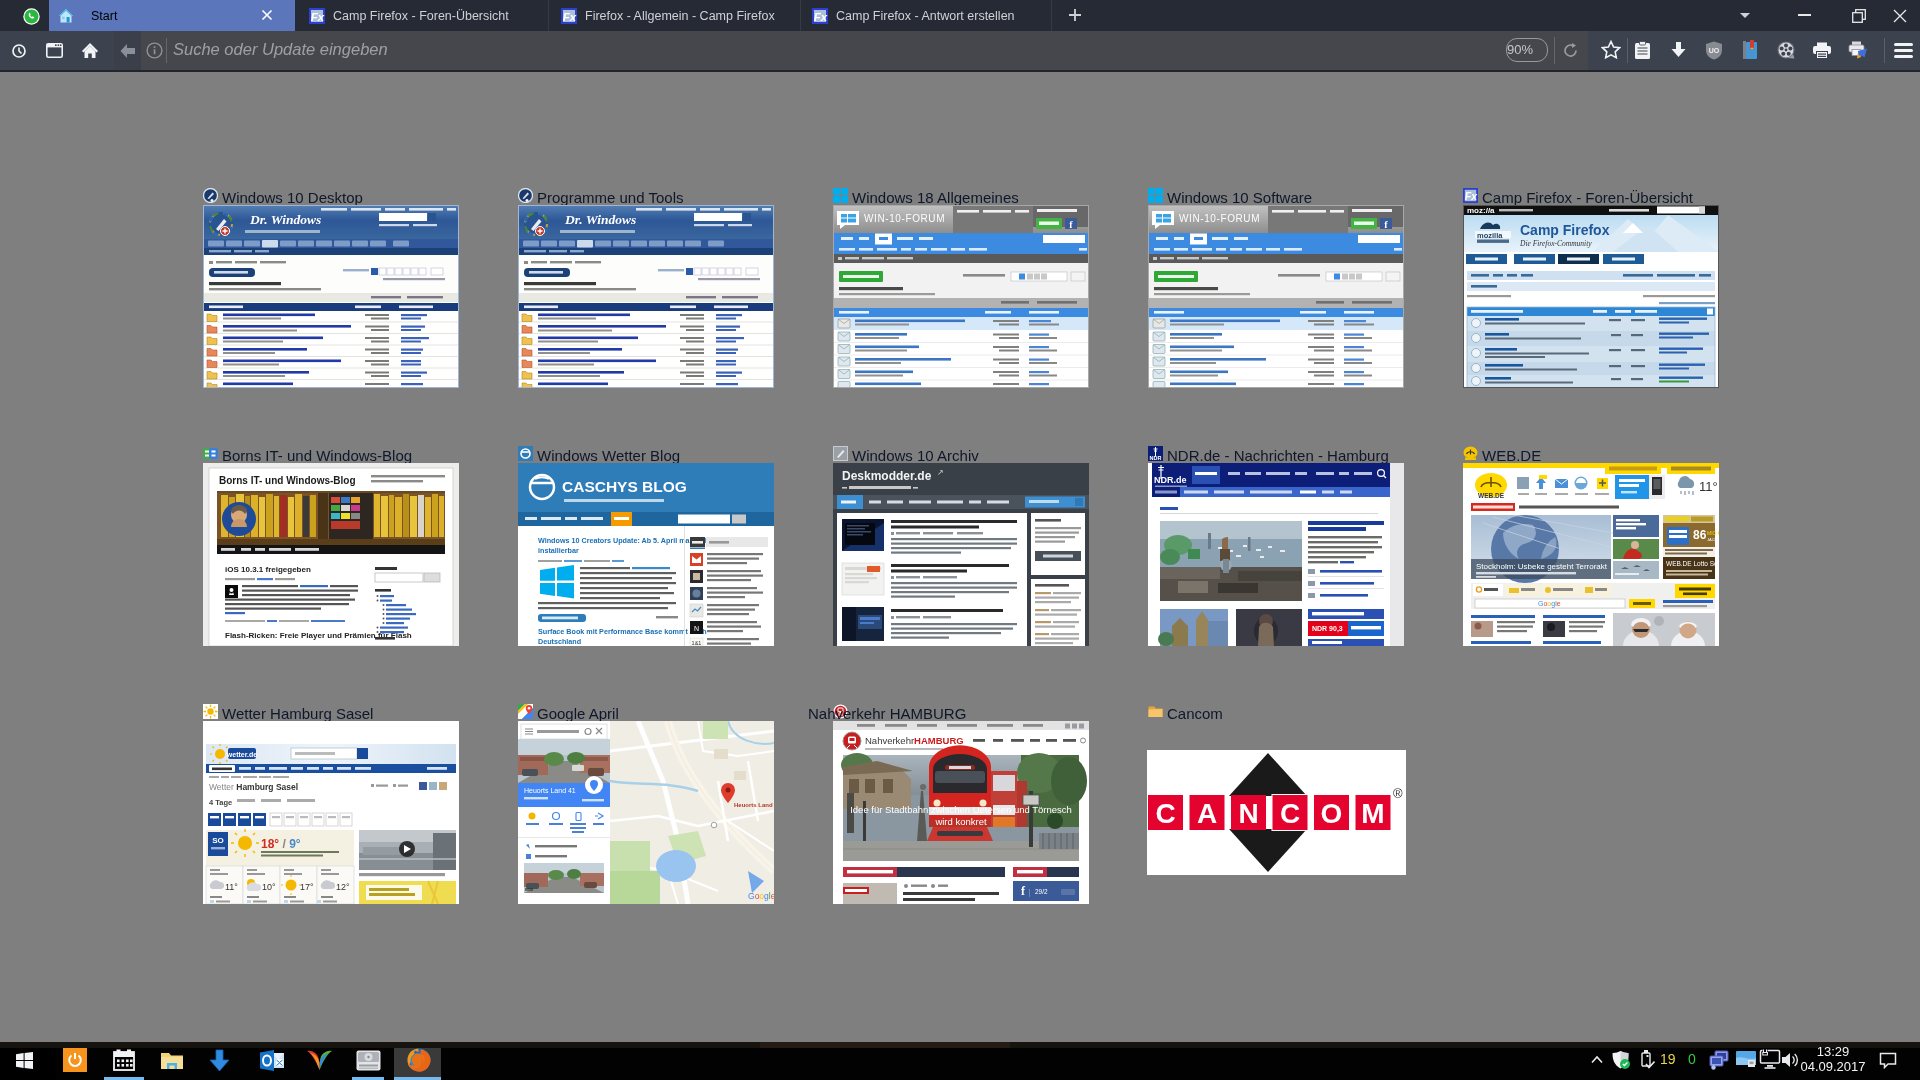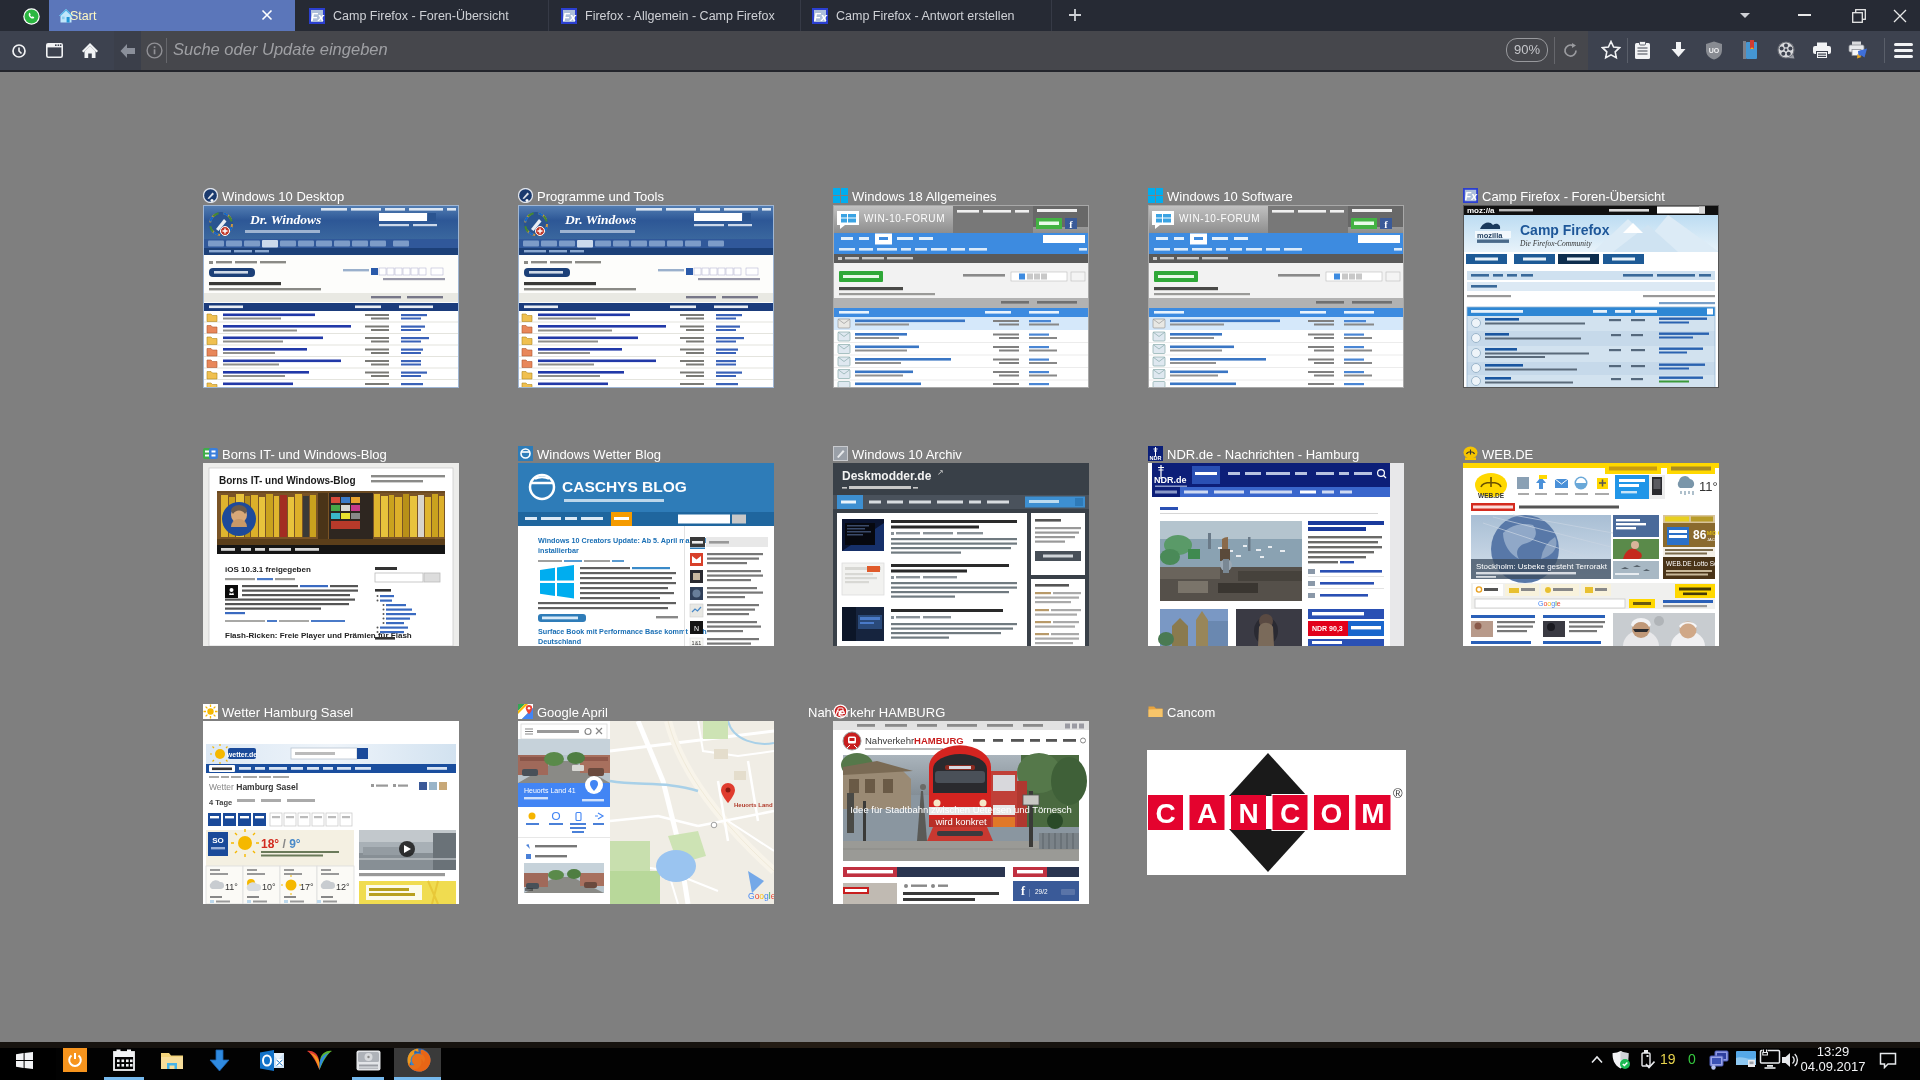--- a/index.html
+++ b/index.html
@@ -1,17 +1,17 @@
 <!DOCTYPE html>
 <html><head><meta charset="utf-8">
 <style>
 html,body{margin:0;padding:0;width:1920px;height:1080px;overflow:hidden;background:#7f7f7f;font-family:"Liberation Sans",sans-serif}
 .a{position:absolute}
 .tabtxt{font-size:12.5px;color:#cfd1d6;white-space:nowrap;overflow:hidden}
-.lbl{font-size:13px;color:#ffffff;white-space:nowrap}
+.lbl{font-size:15px;color:#0f172a;white-space:nowrap}
 svg{display:block}
 </style></head>
 <body>
 
 <div class="a" style="left:0;top:0;width:1920px;height:31px;background:#262a34"></div>
 
 <div class="a" style="left:23px;top:8px;width:17px;height:17px">
 <svg width="17" height="17" viewBox="0 0 17 17">
       <circle cx="8.5" cy="8.5" r="8.2" fill="#fff"></circle>
       <circle cx="8.5" cy="8.5" r="7" fill="#2cb742"></circle>
@@ -22,21 +22,21 @@
 
 <div class="a" style="left:49px;top:0;width:246px;height:31px;background:#5b76ba"></div>
 <div class="a" style="left:58px;top:8px;width:16px;height:16px">
 <svg width="16" height="16" viewBox="0 0 16 16">
       <path d="M8 1 L15 8 H13.5 V14.5 H2.5 V8 H1 Z" fill="#bfe6fb"></path>
       <path d="M8 1 L15 8 H13.5 L8 2.8 L2.5 8 H1 Z" fill="#49b2e8"></path>
       <rect x="8.6" y="9" width="3" height="5.5" fill="#2196d6"></rect>
       <rect x="4" y="8.6" width="2.6" height="2.6" fill="#89cdef"></rect>
     </svg>
 </div>
-<div class="a tabtxt" style="left:70px;top:8.5px;width:160px;color:#fef9c3">Start</div>
+<div class="a tabtxt" style="left:91px;top:8.5px;width:160px;color:#000000">Start</div>
 <div class="a" style="left:259px;top:7px;width:16px;height:16px">
 <svg width="16" height="16" viewBox="0 0 16 16">
       <path d="M3.5 3.5 L12.5 12.5 M12.5 3.5 L3.5 12.5" stroke="#fff" stroke-width="1.6"></path>
     </svg>
 </div>
 
 <div class="a" style="left:296px;top:0;width:252px;height:31px;border-right:1px solid #363a46"></div>
 <div class="a" style="left:309px;top:7.5px;width:16px;height:16px">
 <svg width="16" height="16" viewBox="0 0 16 16">
       <rect x="0" y="0" width="16" height="16" fill="#2b3fd0"></rect>
@@ -127,21 +127,21 @@
 <div class="a" style="left:146px;top:42px;width:17px;height:17px">
 <svg width="17" height="17" viewBox="0 0 17 17">
       <circle cx="8.5" cy="8.5" r="7.4" fill="none" stroke="#909095" stroke-width="1.4"></circle>
       <rect x="7.7" y="7.3" width="1.7" height="5" fill="#909095"></rect>
       <rect x="7.7" y="4.3" width="1.7" height="1.8" fill="#909095"></rect>
     </svg>
 </div>
 <div class="a" style="left:166px;top:38px;width:1px;height:25px;background:#66676c"></div>
 <div class="a" style="left:173px;top:40px;font-size:16.5px;font-style:italic;color:#9fa0a4">Suche oder Update eingeben</div>
 
-<div class="a" style="left:1506px;top:38px;width:40px;height:22px;border:1.4px solid #98999d;border-radius:11px;color:#c6c7cb;font-size:13px;text-align:center;line-height:22px">90%</div>
+<div class="a" style="left:1506px;top:38px;width:40px;height:22px;border:1.4px solid #98999d;border-radius:11px;color:#c6c7cb;font-size:13px;line-height:22px">90%</div>
 <div class="a" style="left:1554px;top:37px;width:1px;height:27px;background:#66676c"></div>
 
 <div class="a" style="left:1563px;top:43px;width:15px;height:15px">
 <svg width="15" height="15" viewBox="0 0 15 15">
       <path d="M13 7.5 A5.5 5.5 0 1 1 9.5 2.4" fill="none" stroke="#9a9b9f" stroke-width="1.7"></path>
       <path d="M9 0 L13 2.5 L9 5 Z" fill="#9a9b9f"></path>
     </svg>
 </div>
 
 <div class="a" style="left:1601px;top:40px;width:20px;height:20px">

